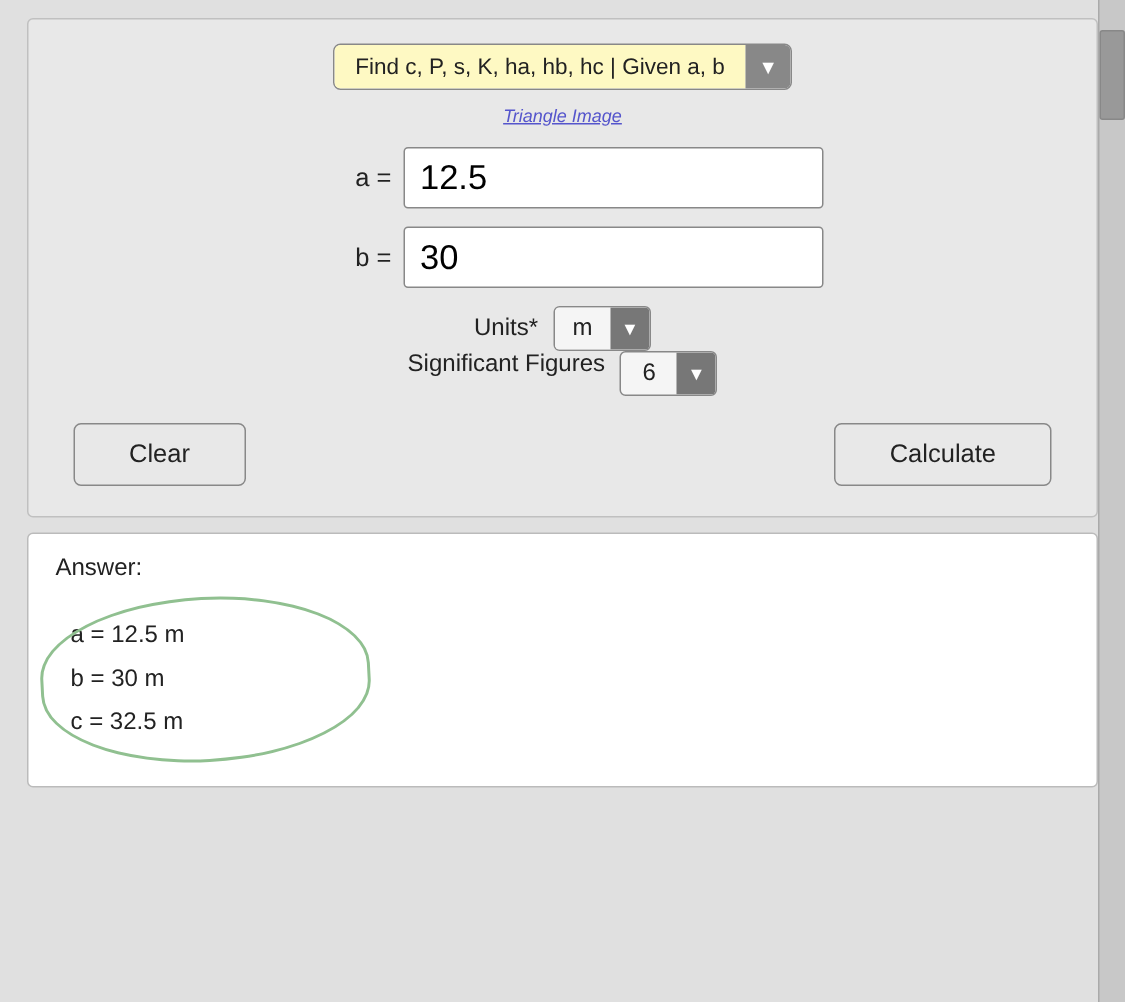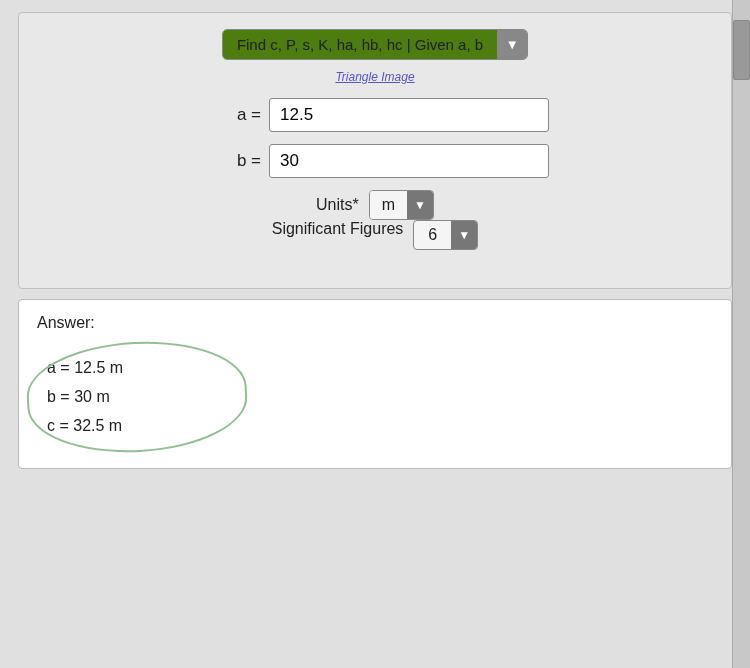--- a/index.html
+++ b/index.html
@@ -80,21 +80,21 @@
       border-radius: 5px;
       background: #f5f5f5;
       overflow: hidden;
       cursor: pointer;
     }
 
     .formula-dropdown-label {
       padding: 6px 14px;
       font-size: 15px;
       color: #222;
-      background: #4d7c0f;
+      background: #fef9c3;
     }
 
     .formula-dropdown-arrow {
       background: #888;
       color: white;
       width: 30px;
       height: 100%;
       display: flex;
       align-items: center;
       justify-content: center;
@@ -127,21 +127,21 @@
       color: #222;
       width: 60px;
       text-align: right;
       margin-right: 8px;
     }
 
     .input-field {
       border: 1.5px solid #888;
       border-radius: 3px;
       padding: 6px 10px;
-      font-size: 17px;
+      font-size: 23px;
       width: 280px;
       background: white;
       outline: none;
     }
 
     
     .units-row {
       display: flex;
       align-items: center;
       justify-content: center;
@@ -324,20 +324,24 @@
       </div>
 
       <div class="sig-figs-row">
         <span class="sig-figs-label">Significant Figures</span>
         <div class="sig-figs-dropdown">
           <span class="sig-figs-dropdown-label">6</span>
           <span class="sig-figs-dropdown-arrow">▼</span>
         </div>
       </div>
 
+      <div class="button-row">
+        <button class="calc-button">Clear</button>
+        <button class="calc-button">Calculate</button>
+      </div>
 
     </div>
 
     <div class="answer-section">
       <div class="answer-title">Answer:</div>
       <div class="answer-values-wrapper">
         <div class="circle-overlay"></div>
         <div class="answer-values">
           <div>a = 12.5 m</div>
           <div>b = 30 m</div>

